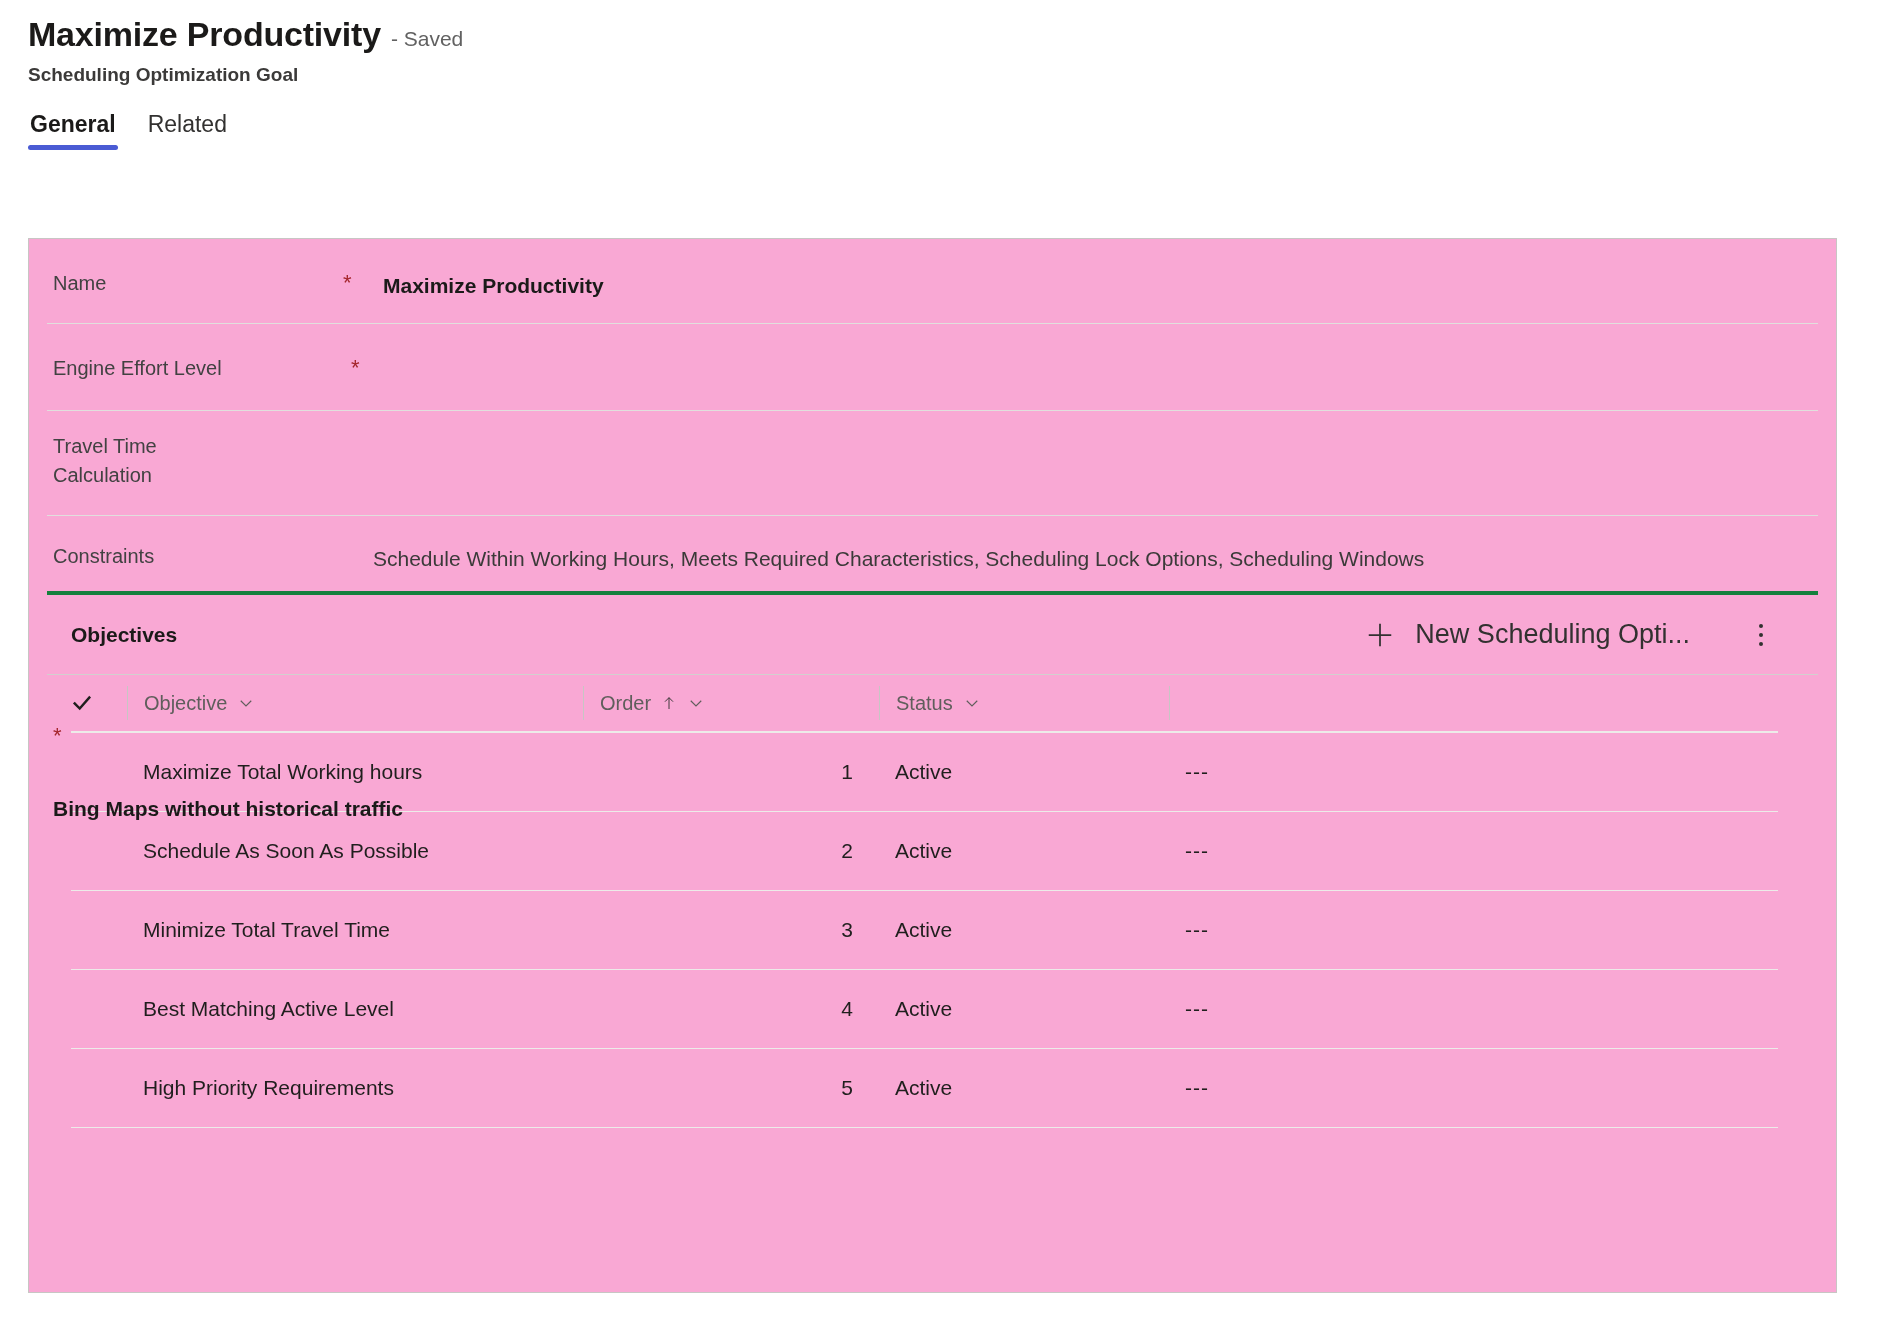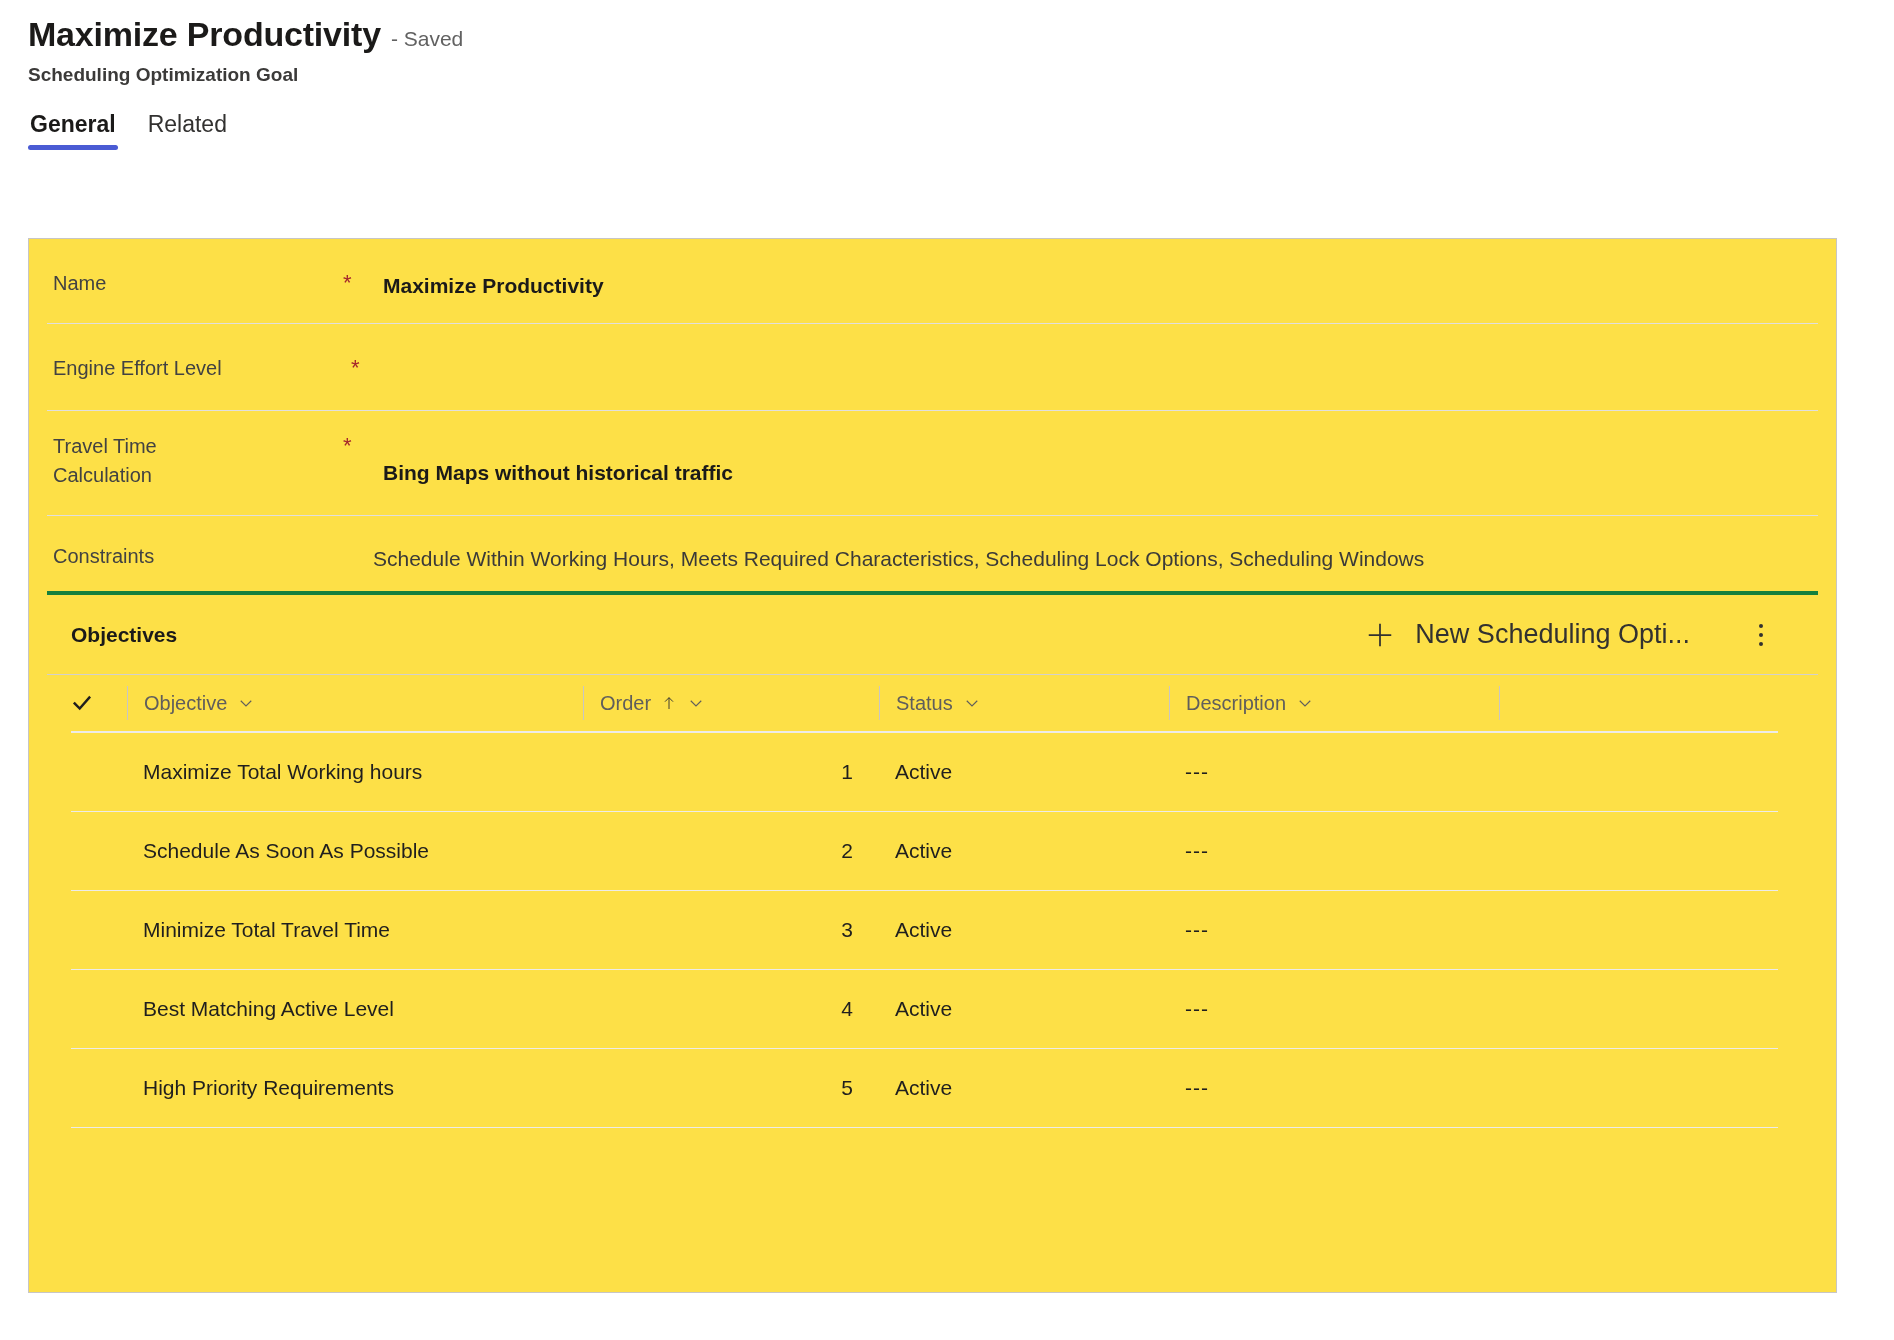--- a/index.html
+++ b/index.html
@@ -33,33 +33,33 @@
   .tab.active .tab-label { font-weight: 700; color: #1b1a19; }
   .tab.active .tab-underline {
     position: absolute; left: 0; right: 0; bottom: 0;
     height: 5px; border-radius: 3px; background: #4a5bd4;
   }
 
   
   .card {
     position: absolute; left: 28px; top: 238px;
     width: 1809px; height: 1055px;
-    border: 1px solid #c8c6c4; background: #fde047;
+    border: 1px solid #c8c6c4; background: #f9a8d4;
   }
 
   
   .fields { padding: 0 18px; }
   .field-row {
     display: flex; align-items: flex-start;
     border-bottom: 1px solid #e1dfdd;
     padding: 0 6px;
   }
   .field-row.r-name { height: 85px; }
   .field-row.r-engine { height: 87px; gap: 8px; }
-  .field-row.r-travel { height: 105px; }
+  .field-row.r-travel { height: 105px; flex-direction: column; }
   .field-row.r-constraints { height: 79px; border-bottom: 4px solid #15803d; }
 
   .field-label {
     width: 290px; flex: 0 0 290px;
     font-size: 20px; color: #424242; font-weight: 400;
     line-height: 1.45;
     padding-top: 30px;
   }
   .field-row.r-travel .field-label { padding-top: 21px; }
   .field-row.r-constraints .field-label { padding-top: 26px; }
@@ -235,26 +235,20 @@
           </svg>
         </div>
 
         <div class="gh-cell c-status">
           <span class="gh-label">Status</span>
           <svg class="chev" viewBox="0 0 24 24">
             <path d="M5 9 L12 16 L19 9" stroke="currentColor" stroke-width="1.5" fill="none"></path>
           </svg>
         </div>
 
-        <div class="gh-cell c-description">
-          <span class="gh-label">Description</span>
-          <svg class="chev" viewBox="0 0 24 24">
-            <path d="M5 9 L12 16 L19 9" stroke="currentColor" stroke-width="1.5" fill="none"></path>
-          </svg>
-        </div>
 
         <div class="gh-cell c-end"></div>
       </div>
 
       <div class="grid-row">
         <div class="gr-check"></div>
         <div class="gc c-objective">Maximize Total Working hours</div>
         <div class="gc c-order">1</div>
         <div class="gc c-status">Active</div>
         <div class="gc c-description">---</div>

